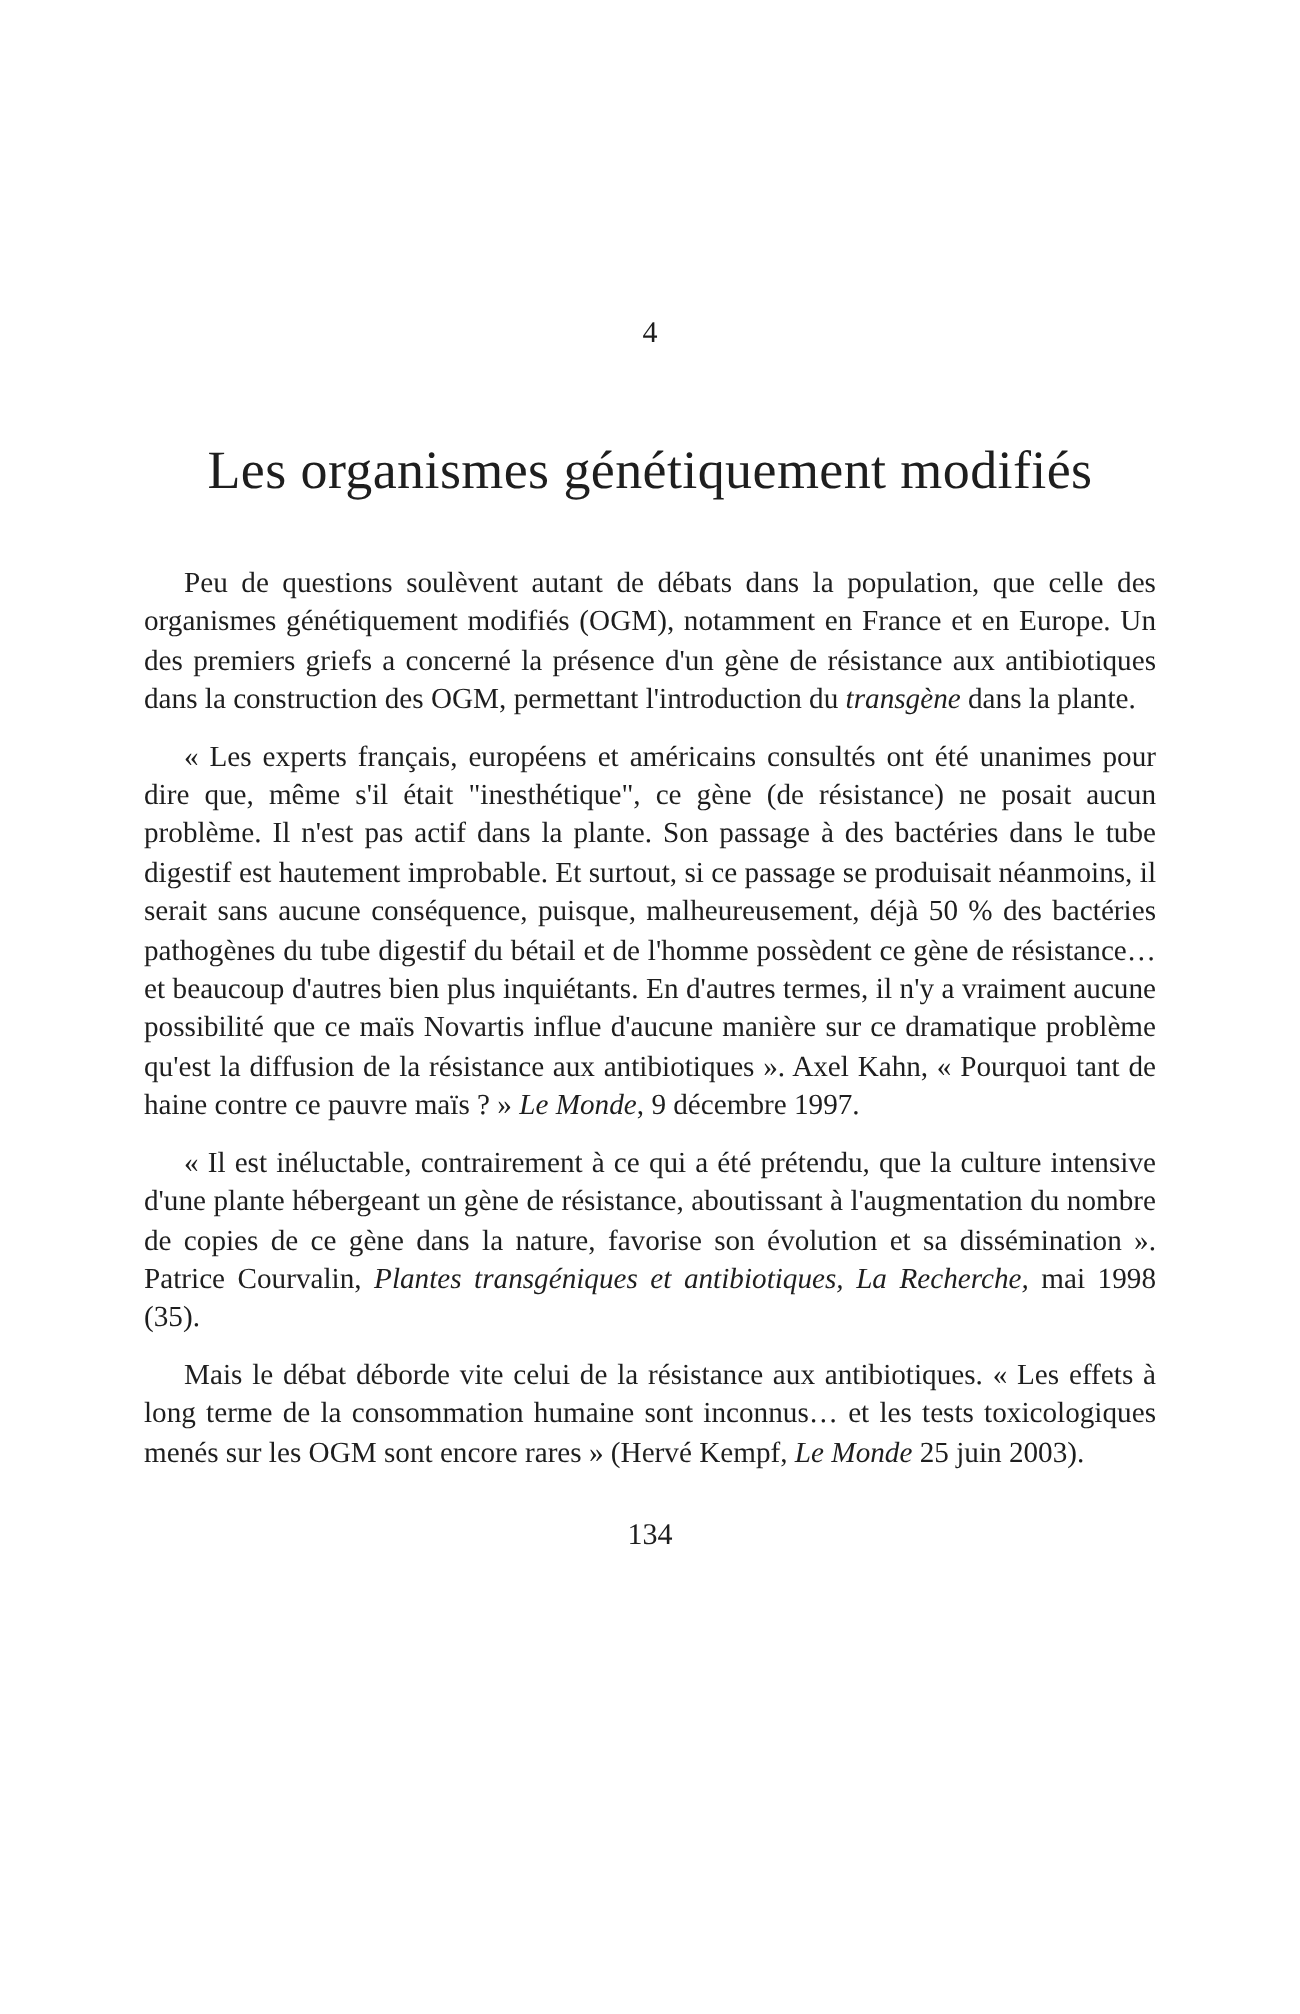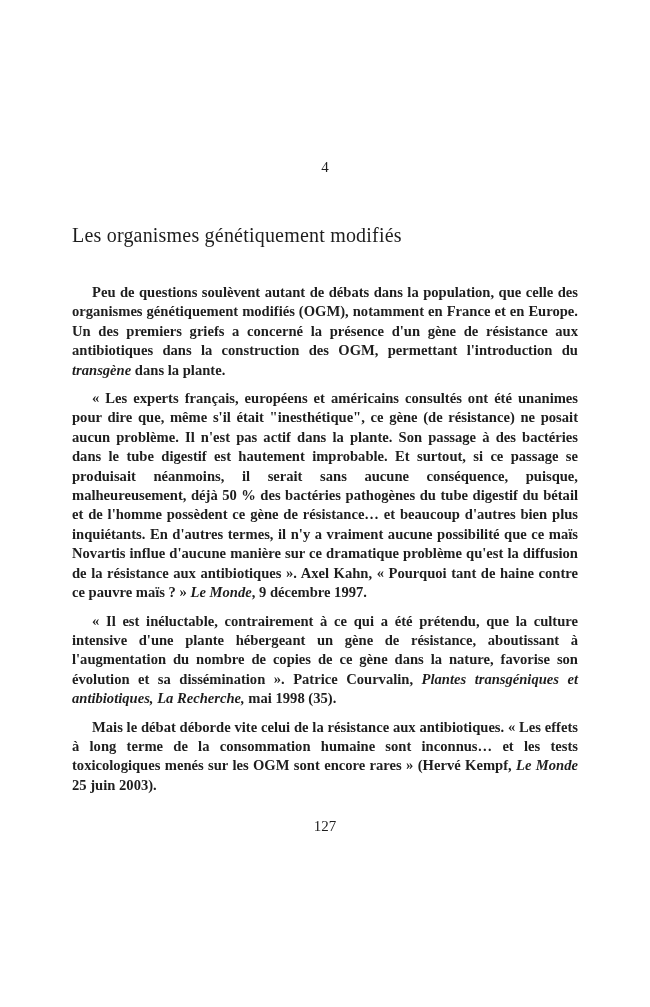--- a/index.html
+++ b/index.html
@@ -19,37 +19,36 @@
     padding: 158px 72px 0 72px;
     overflow: hidden;
   }
   .chapter-number {
     text-align: center;
     font-size: 15px;
     line-height: 18px;
   }
   .chapter-title {
     margin: 43px 0 0 0;
-    font-size: 20px;
+    font-size: 27px;
     font-weight: normal;
     line-height: 33px;
-    text-align: left;
+    text-align: center;
     letter-spacing: 0.2px;
   }
   .chapter-title span { display: block; }
   .body-text {
     margin-top: 31px;
   }
   .body-text p.para {
     margin: 0 0 9px 0;
     font-size: 14.6px;
     line-height: 19.4px;
     text-align: justify;
     text-indent: 20px;
-    font-weight: bold;
   }
   .body-text p.para em {
     font-style: italic;
   }
   .page-number {
     text-align: center;
     font-size: 15px;
     line-height: 18px;
     margin-top: 22px;
   }
@@ -64,14 +63,14 @@
     <span>Les organismes génétiquement modifiés</span>
   </h1>
 
   <div class="body-text">
       <p class="para"><span>Peu de questions soulèvent autant de débats dans la population, que celle des organismes génétiquement modifiés (OGM), notamment en France et en Europe. Un des premiers griefs a concerné la présence d'un gène de résistance aux antibiotiques dans la construction des OGM, permettant l'introduction du </span><em>transgène</em><span> dans la plante.</span></p>
       <p class="para"><span>«&nbsp;Les experts français, européens et américains consultés ont été unanimes pour dire que, même s'il était "inesthétique", ce gène (de résistance) ne posait aucun problème. Il n'est pas actif dans la plante. Son passage à des bactéries dans le tube digestif est hautement improbable. Et surtout, si ce passage se produisait néanmoins, il serait sans aucune conséquence, puisque, malheureusement, déjà 50&nbsp;% des bactéries pathogènes du tube digestif du bétail et de l'homme possèdent ce gène de résistance… et beaucoup d'autres bien plus inquiétants. En d'autres termes, il n'y a vraiment aucune possibilité que ce maïs Novartis influe d'aucune manière sur ce dramatique problème qu'est la diffusion de la résistance aux antibiotiques&nbsp;». Axel Kahn, «&nbsp;Pourquoi tant de haine contre ce pauvre maïs&nbsp;?&nbsp;» </span><em>Le Monde</em><span>, 9 décembre 1997.</span></p>
       <p class="para"><span>«&nbsp;Il est inéluctable, contrairement à ce qui a été prétendu, que la culture intensive d'une plante hébergeant un gène de résistance, aboutissant à l'augmentation du nombre de copies de ce gène dans la nature, favorise son évolution et sa dissémination&nbsp;». Patrice Courvalin, </span><em>Plantes transgéniques et antibiotiques, La Recherche,</em><span> mai 1998 (35).</span></p>
       <p class="para"><span>Mais le débat déborde vite celui de la résistance aux antibiotiques. «&nbsp;Les effets à long terme de la consommation humaine sont inconnus… et les tests toxicologiques menés sur les OGM sont encore rares&nbsp;» (Hervé Kempf, </span><em>Le Monde</em><span> 25 juin 2003).</span></p>
     </div>
 
-  <div class="page-number">127</div>
+  <div class="page-number">134</div>
 </div>
 
 </body></html>

